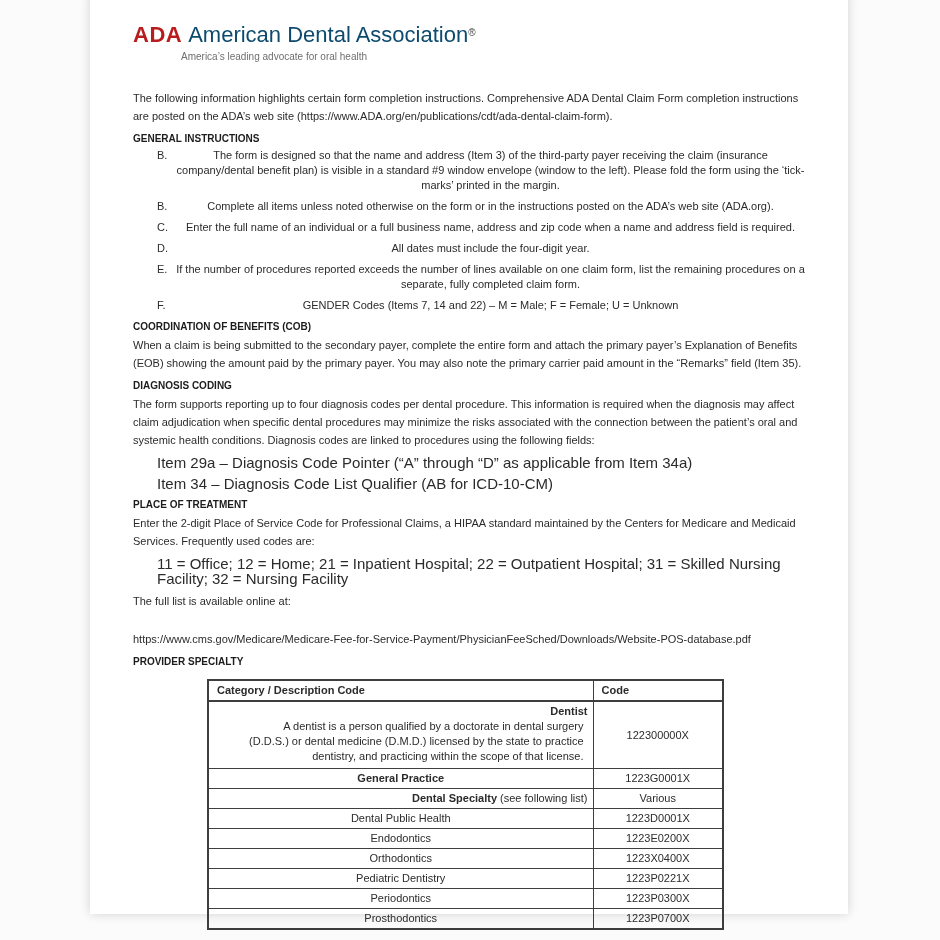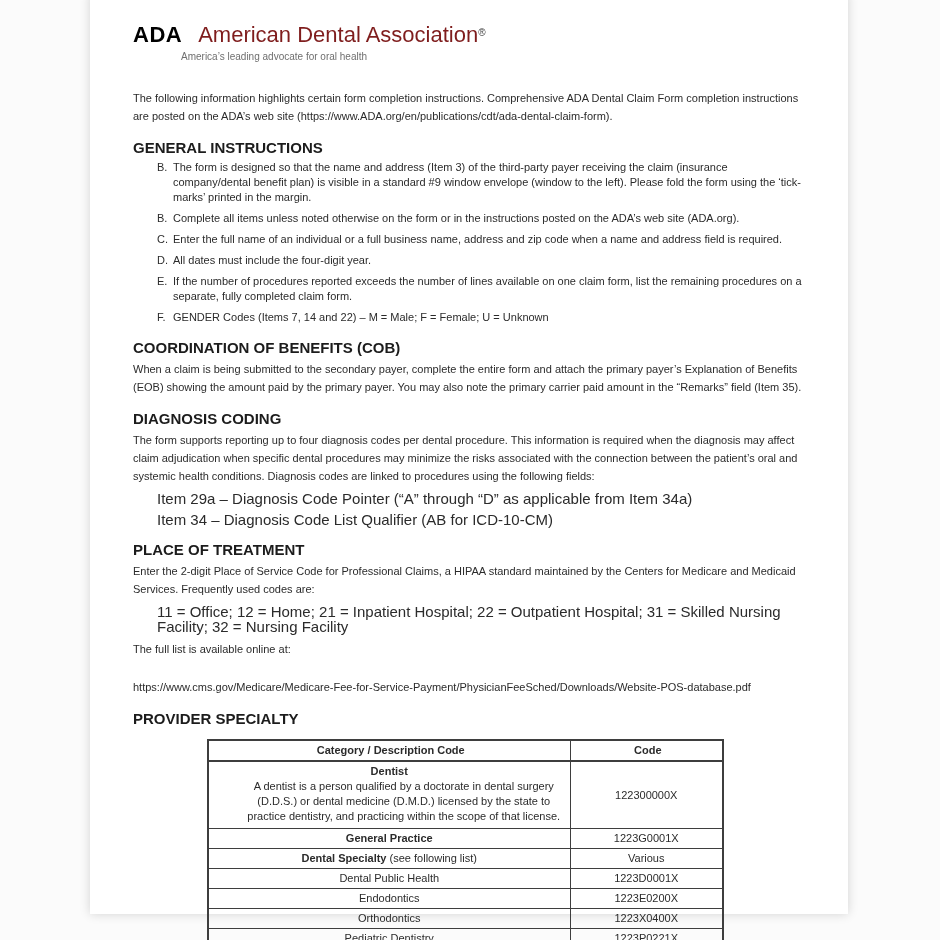--- a/index.html
+++ b/index.html
@@ -6,43 +6,43 @@
   html,body { width:940px; height:940px; background:#ffffff; font-family:"Liberation Sans", sans-serif; color:#2b2b2b; }
   .canvas { position:relative; width:940px; height:940px; overflow:hidden; background:#fbfbfb; }
   .page {
     position:absolute; left:90px; top:-8px; width:758px; height:922px;
     background:#ffffff; box-shadow:0 0 10px rgba(0,0,0,0.16);
   }
   .content { padding:30px 40px 0 43px; }
 
   
   .brand { white-space:nowrap; }
-  .brand-ada { font-size:22px; font-weight:bold; color:#000000; letter-spacing:0.5px; }
-  .brand-org { font-size:22px; font-weight:400; color:#7f1d1d; margin-left:16px; }
+  .brand-ada { font-size:22px; font-weight:bold; color:#b91c1c; letter-spacing:0.5px; }
+  .brand-org { font-size:22px; font-weight:400; color:#0c4a6e; margin-left:6px; }
   .brand-reg { font-size:10px; color:#414141; vertical-align:super; }
   .tagline { margin:3px 0 0 48px; font-size:10px; color:#6f6f6f; }
 
   
   .para { font-size:11px; line-height:18px; color:#2b2b2b; }
   .intro { margin-top:27px; }
-  h2.sect { font-size:15px; font-weight:bold; color:#1c1c1c; margin-top:14px; margin-bottom:4px; }
+  h2.sect { font-size:10px; font-weight:bold; color:#1c1c1c; margin-top:8px; margin-bottom:4px; }
   .gi-item { display:flex; margin:0 0 6px 24px; font-size:11px; line-height:15px; }
   .gi-letter { flex:0 0 16px; }
-  .gi-text { flex:1; }
+  .gi-text { flex:1;text-align:center; }
   .sub-line { margin:0 0 6px 24px; font-size:15px; line-height:15px; }
   .mt6 { margin-top:6px; }
   .mt3 { margin-top:20px; }
 
   
   table.tax { border-collapse:collapse; margin:12px 0 0 74px; width:517px; font-size:11px; border:2px solid #3e3e3e; }
   table.tax th, table.tax td { border:1px solid #3e3e3e; padding:2px 5px; line-height:15px; vertical-align:middle; }
-  table.tax thead th { font-weight:bold; text-align:center; border-bottom:2px solid #3e3e3e; height:19px;padding-left:8px; }
-  td.code-cell { width:153px; text-align:center; }
+  table.tax thead th { font-weight:bold; text-align:left; border-bottom:2px solid #3e3e3e; height:19px;padding-left:8px; }
+  td.code-cell { width:130px; text-align:center; }
   td.code-top { vertical-align:top; }
-  td.cat-left { text-align:center; }
+  td.cat-left { text-align:right; }
   td.cat-center { text-align:center; }
   .bold { font-weight:bold; }
   .dent-desc { padding:0 4px 2px 33px; font-weight:normal; }
 </style>
 </head>
 <body>
 
 <div class="canvas">
   <div class="page">
     <div class="content">

